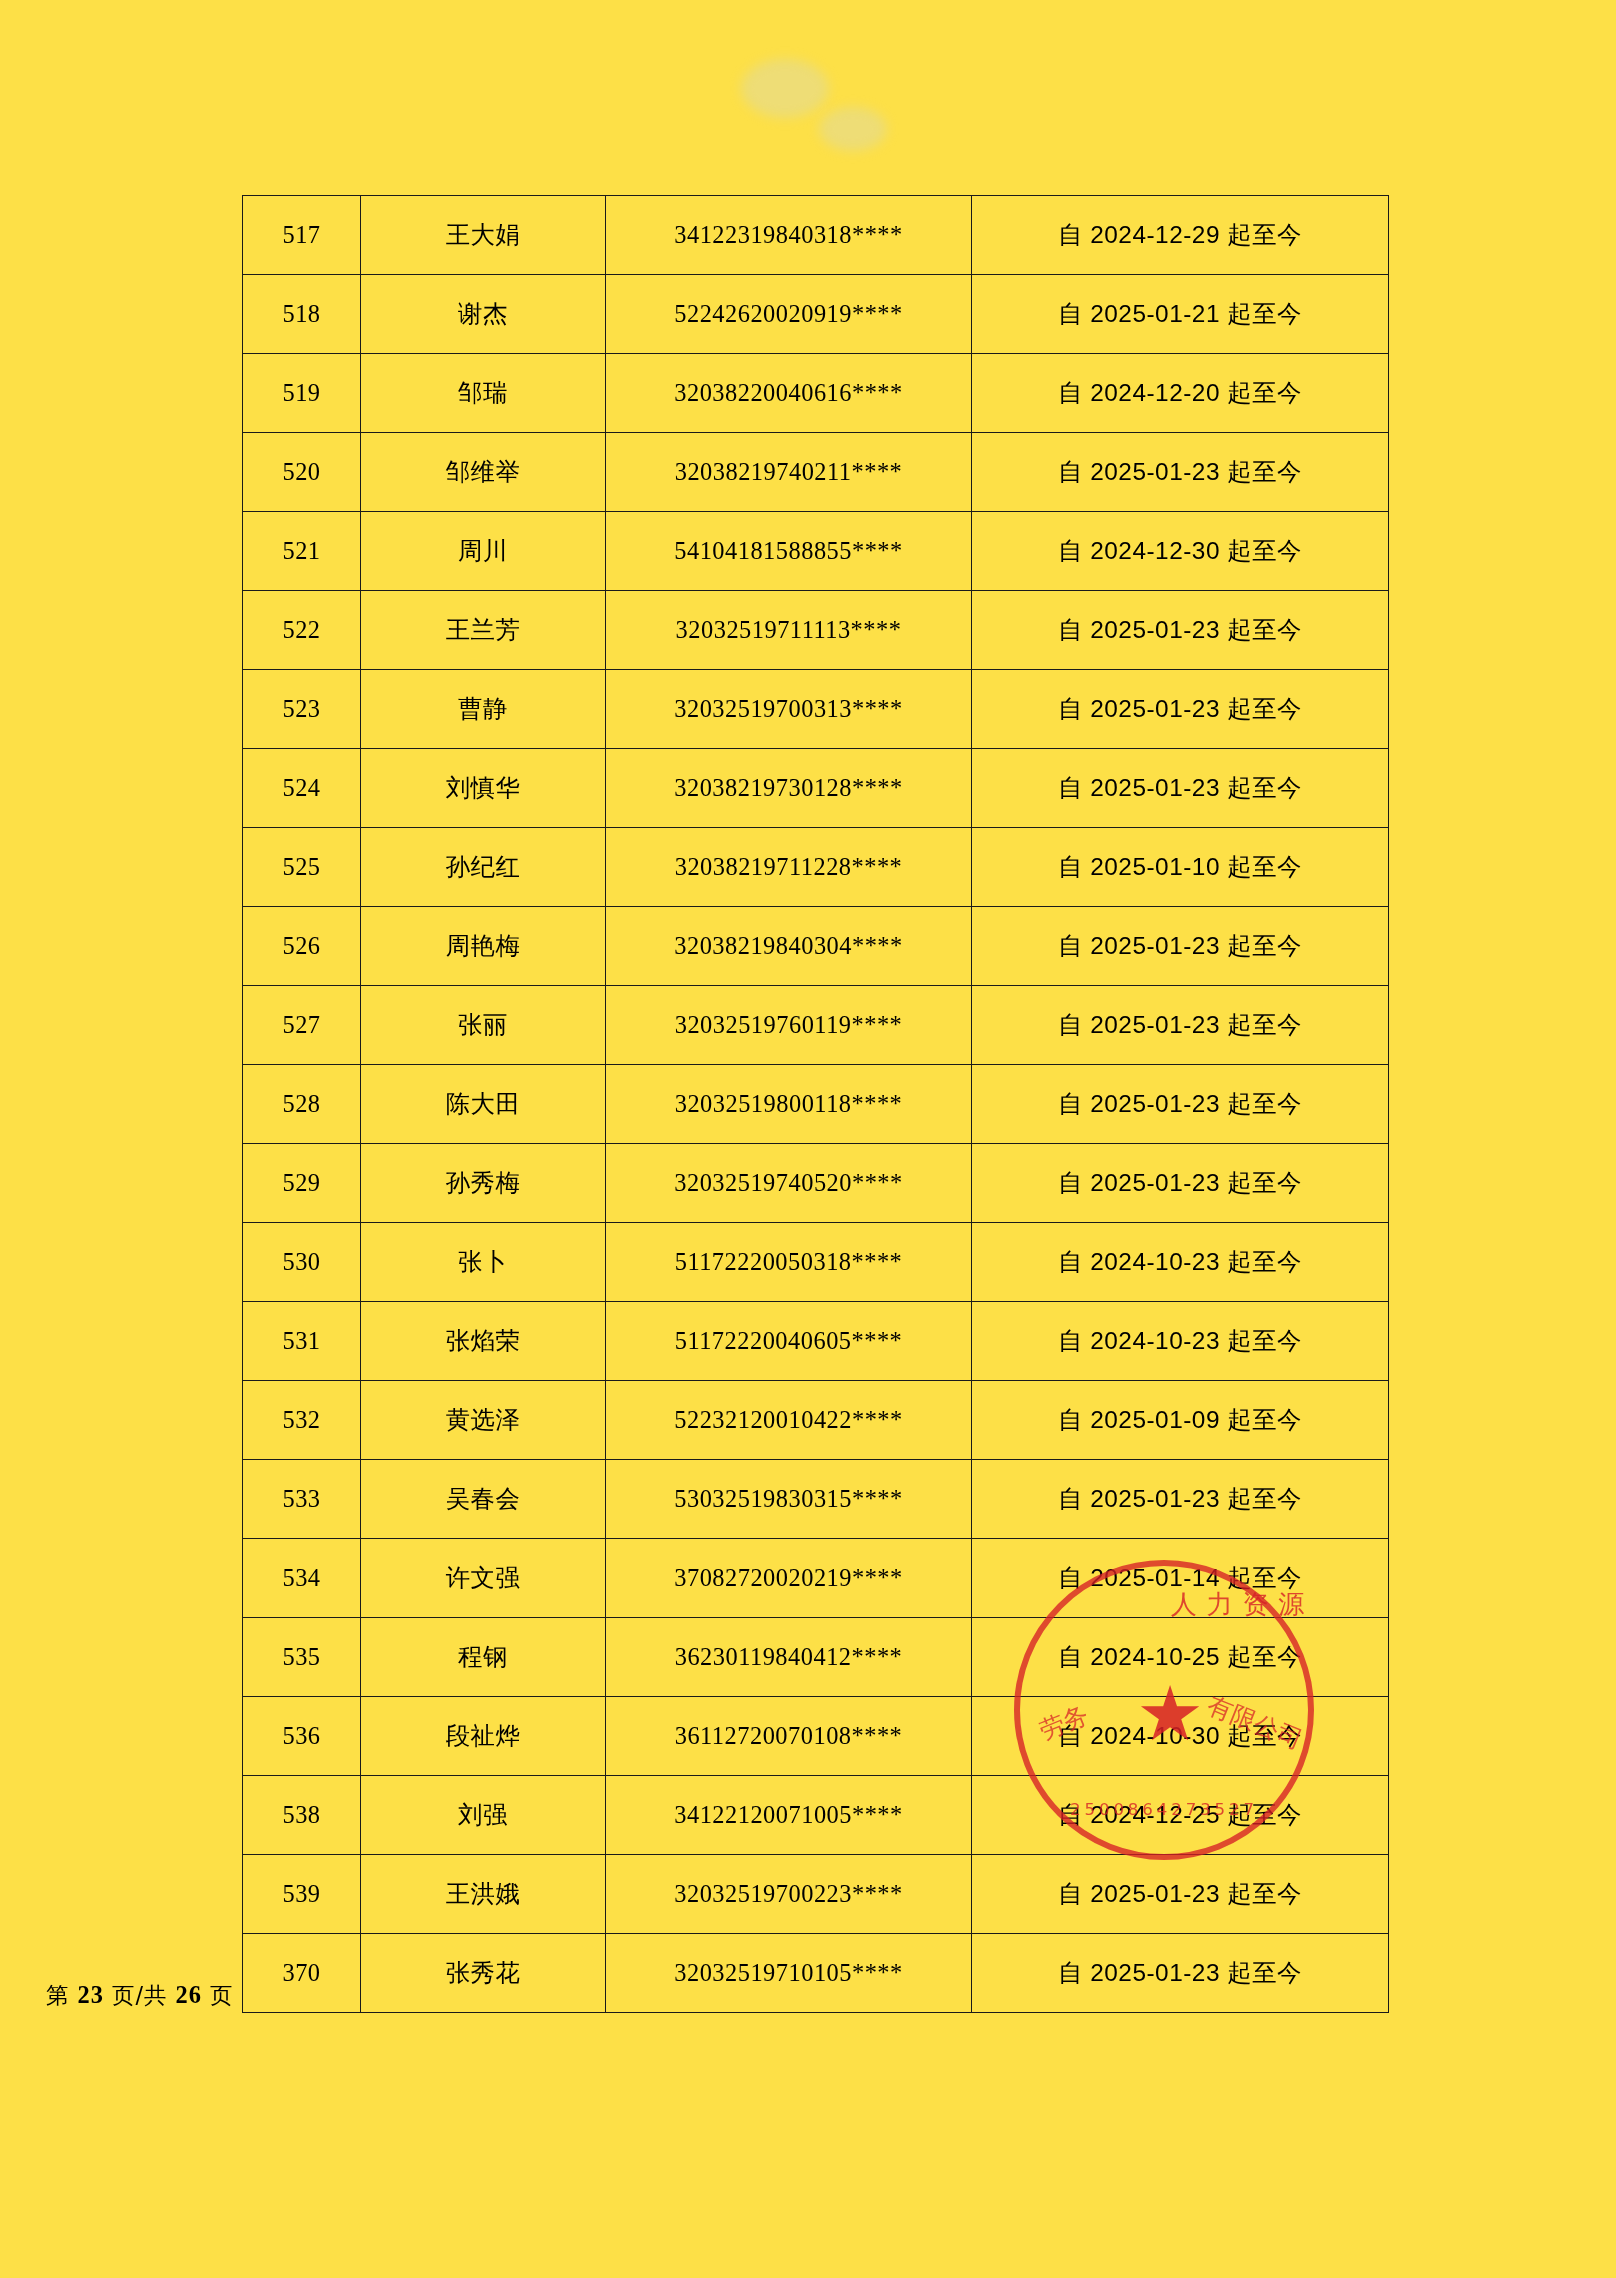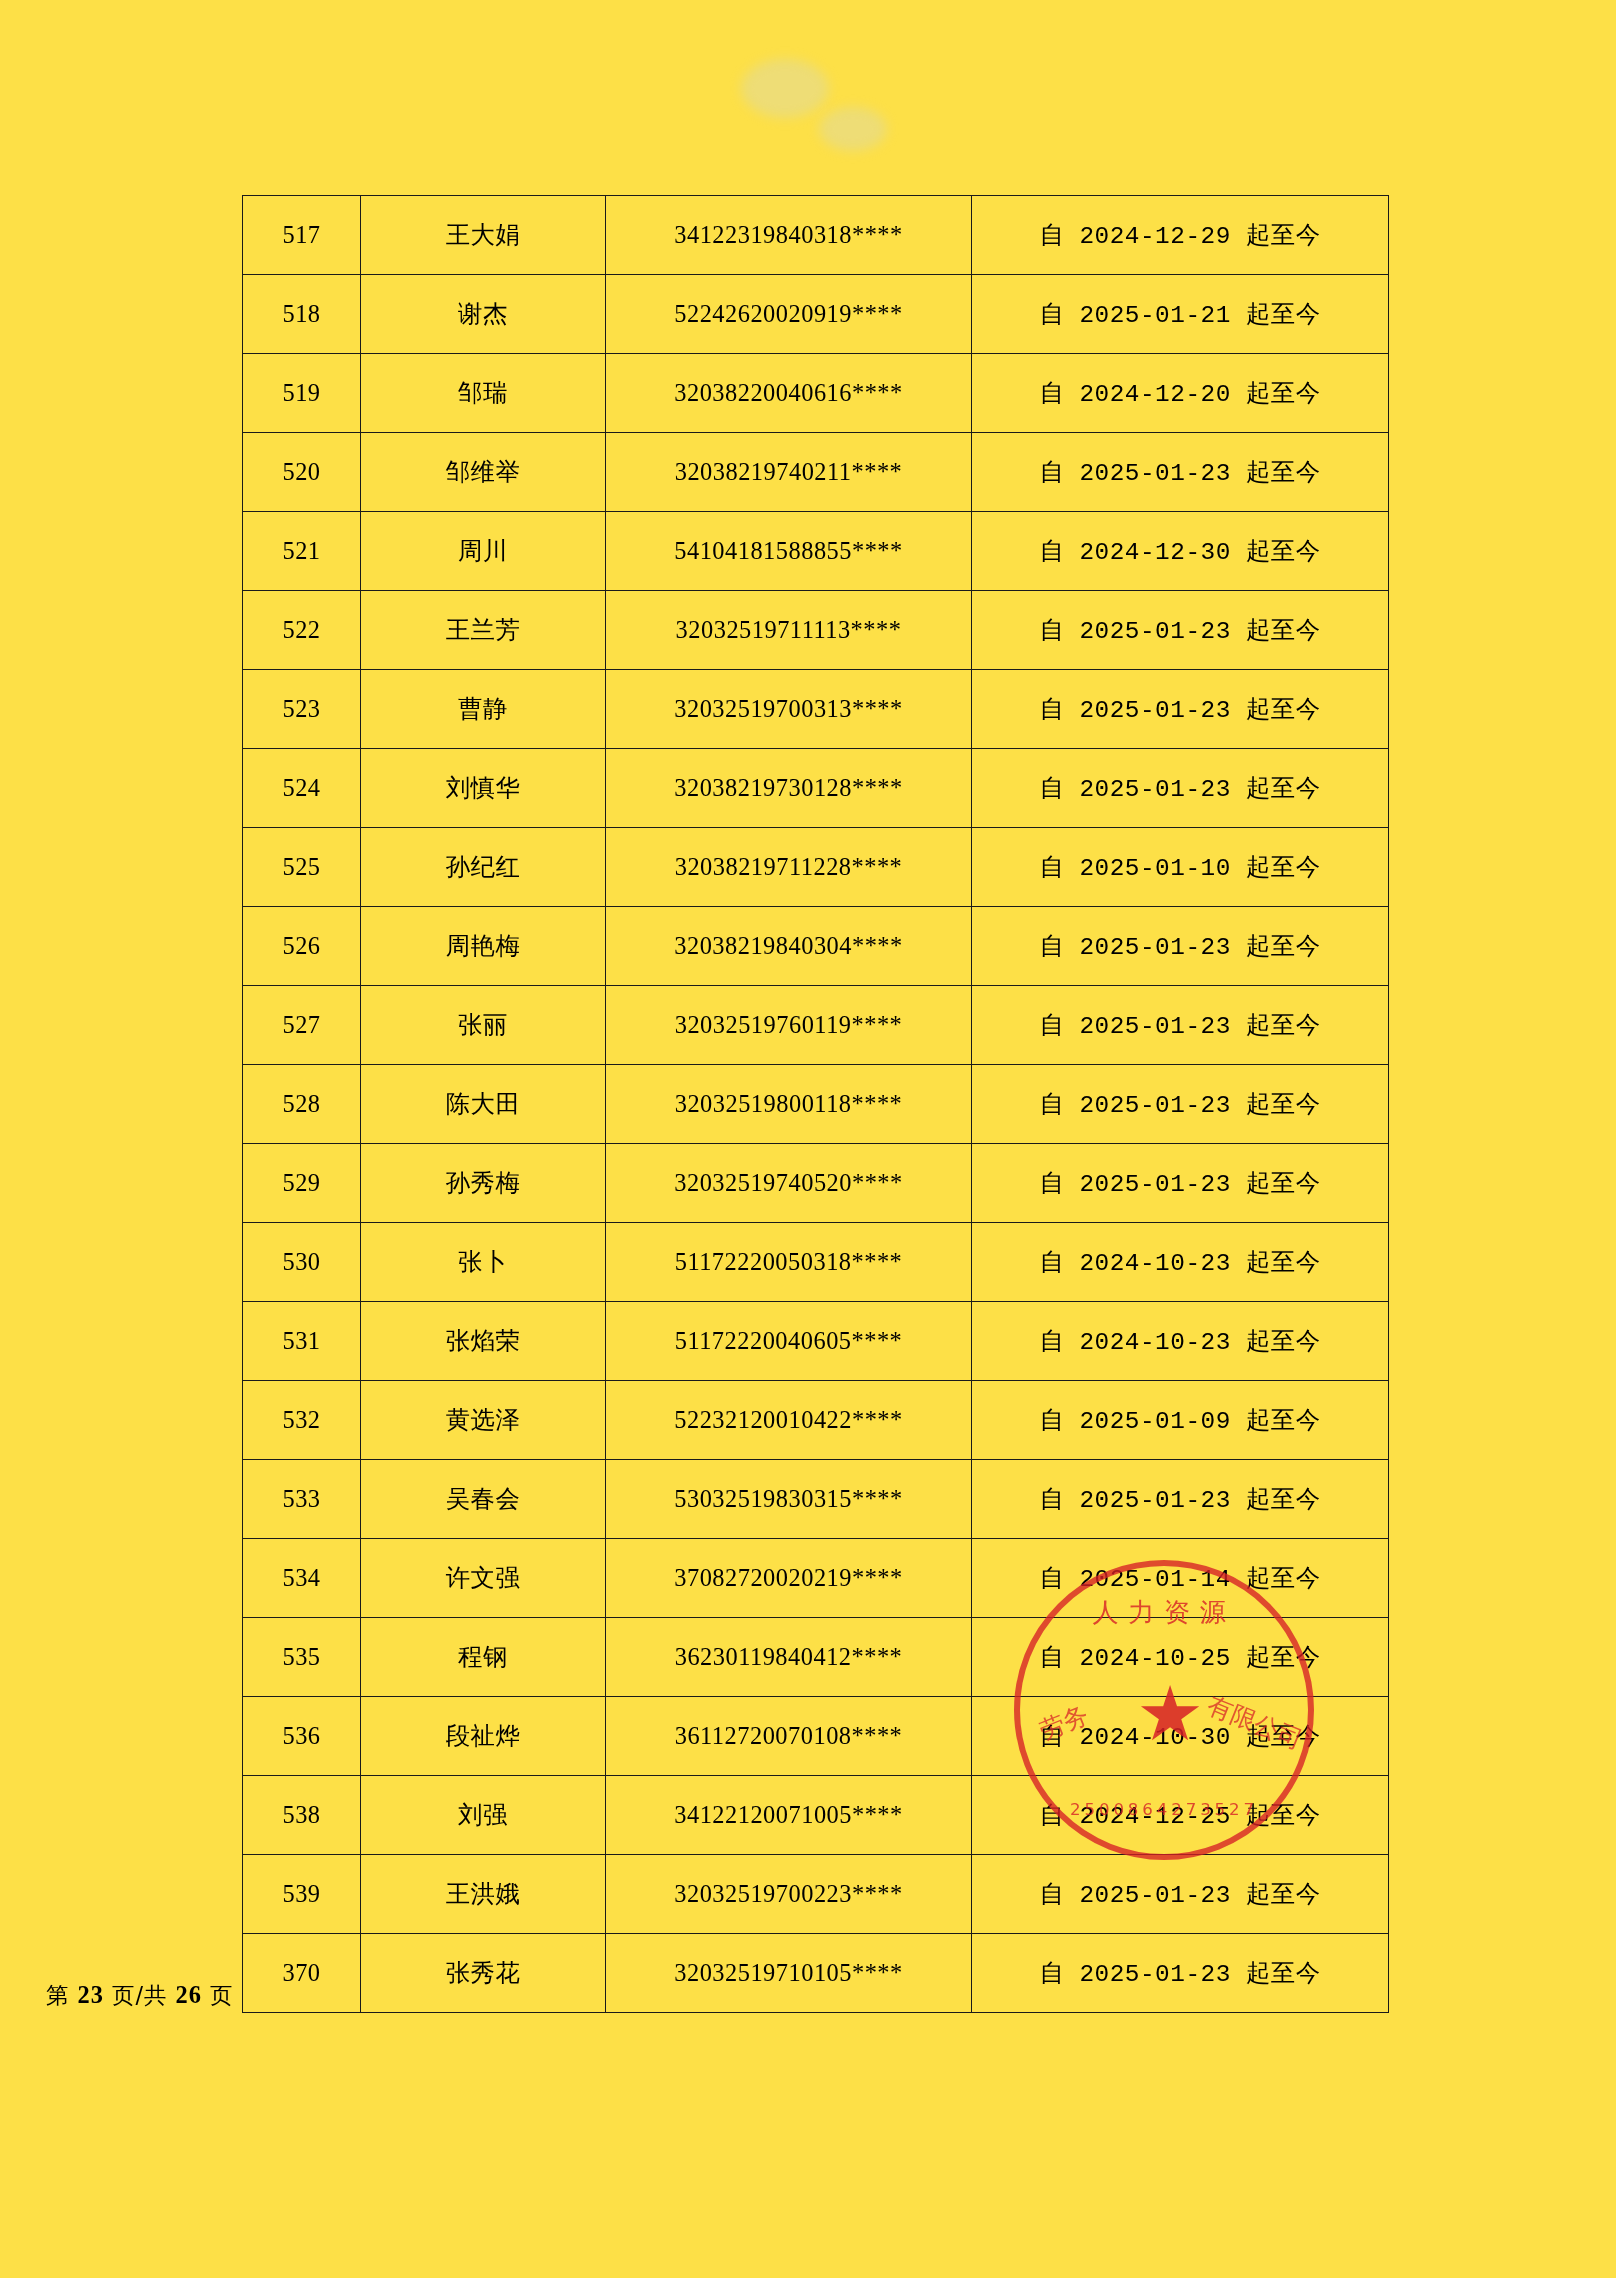--- a/index.html
+++ b/index.html
@@ -44,21 +44,21 @@
     border: 1.5px solid #1a1a1a;
     height: 76px;
     text-align: center;
     vertical-align: middle;
     font-size: 24.4px;
     letter-spacing: 0.5px;
   }
   td.c-idx { width: 115px; font-family: "Liberation Serif", serif; }
   td.c-name { width: 242px; font-family: "DejaVu Sans", sans-serif; font-size: 25px; letter-spacing: 2px; }
   td.c-id { width: 363px; font-family: "Liberation Serif", serif; font-size: 24.4px; letter-spacing: 0.2px; }
-  td.c-period { width: 414px; font-family: Liberation Mono, monospace; font-size: 23.4px; letter-spacing: 1px; }
+  td.c-period { width: 414px; font-family: Liberation Sans, sans-serif; font-size: 23.4px; letter-spacing: 1px; }
   .period-inner {
     display: inline-block;
     white-space: nowrap;
   }
   .footer {
     position: absolute;
     left: 0;
     top: 1980px;
     width: 1617px;
     text-align: left;
@@ -96,23 +96,24 @@
   }
   .seal .arc-top, .seal .arc-bottom {
     position: absolute;
     left: 0;
     width: 300px;
     text-align: center;
     color: rgba(214, 32, 39, 0.8);
     font-family: "DejaVu Sans", sans-serif;
   }
   .seal .arc-top {
-    top: 35px;
+    top: 27px;
     font-size: 26px;
     letter-spacing: 9.8px;
+    text-align: right;
   }
   .seal .arc-bottom {
     top: 240px;
     font-size: 16.6px;
     letter-spacing: 3.9px;
   }
   .seal .mid-left {
     position: absolute;
     left: 25px;
     top: 146px;

